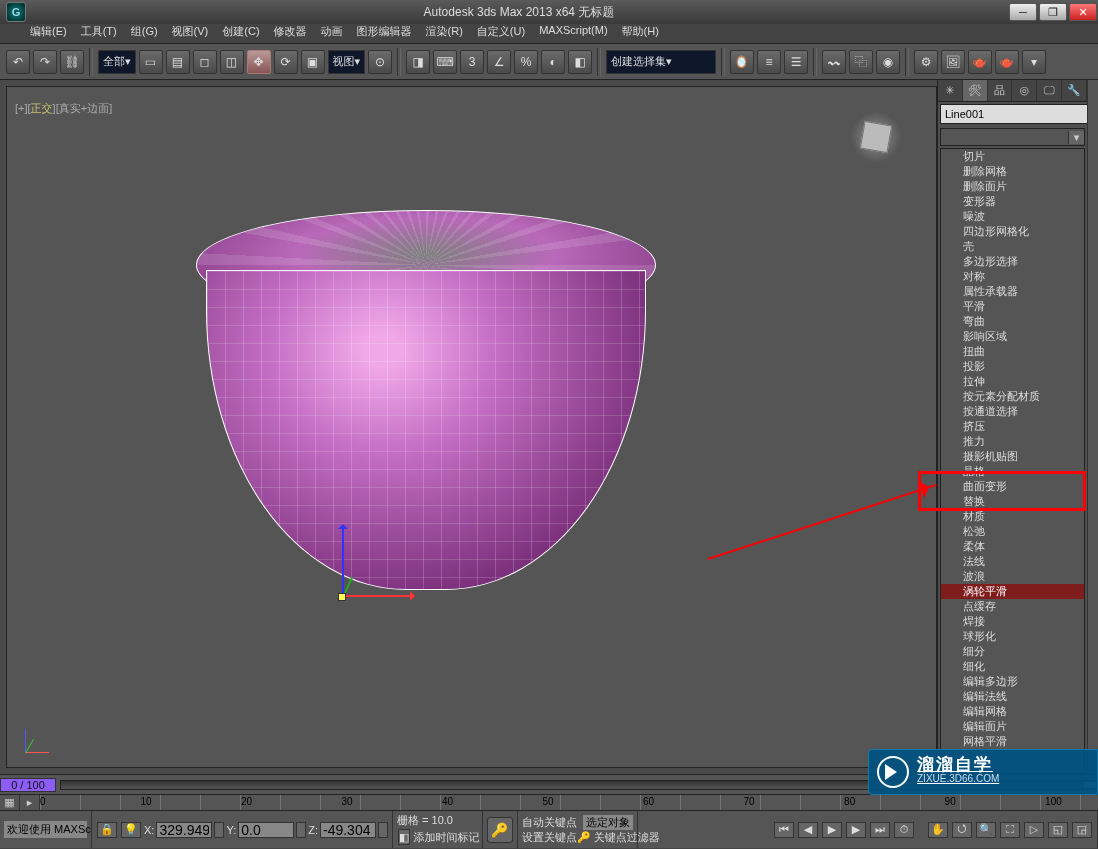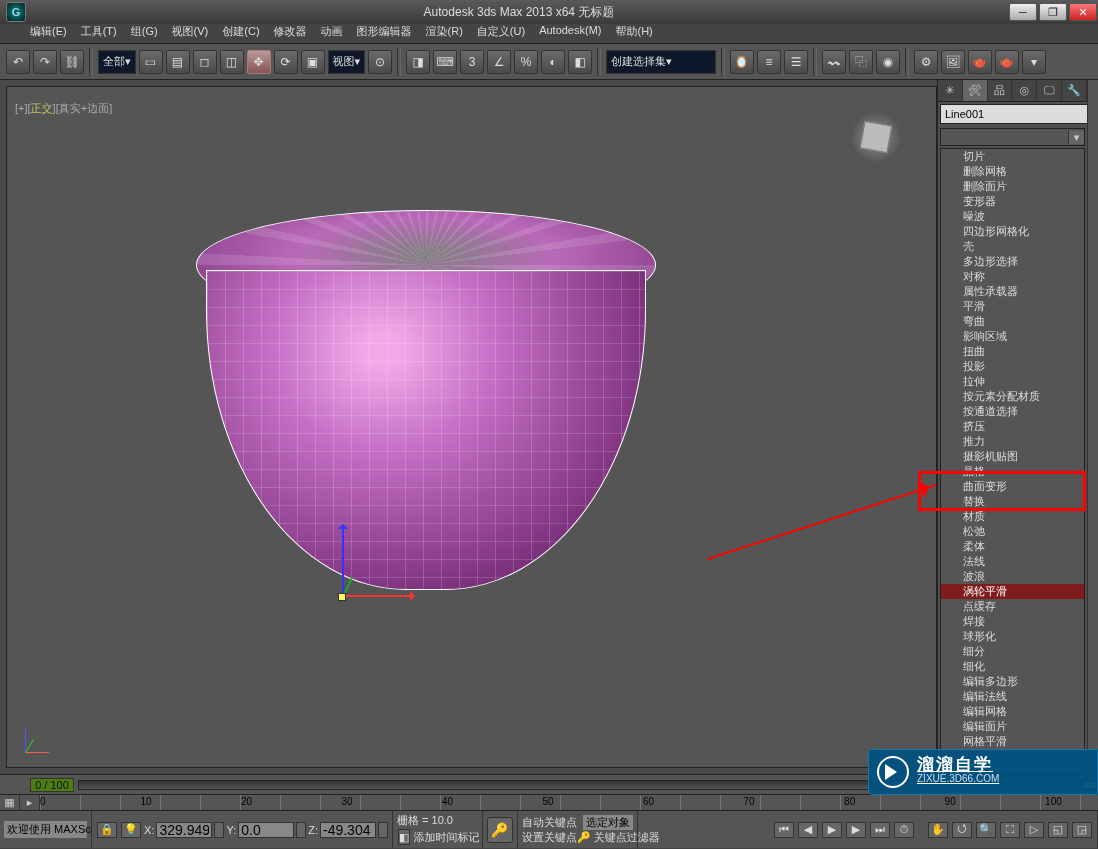--- a/index.html
+++ b/index.html
@@ -65,21 +65,21 @@
 .modlist .indent { display:inline-block; width:14px; }
 
 .scrollbar-v { width:11px; background:#555; border-left:1px solid #333; }
 
 .annot { position:absolute; pointer-events:none; }
 .annot.box { border:3px solid #f00; }
 .annot.arrow { width:240px; height:2px; background:#f00; transform-origin:left center; }
 .annot.arrow::after{ content:""; position:absolute; right:-2px; top:-8px; border:9px solid transparent; border-left-color:#f00; }
 
 .timeline { height: 20px; background: #555; display:flex; align-items:center; border-top:1px solid #222; }
-.timeslider { width:44px; height:14px; background:#4d7c0f; border:1px solid #333; margin-left:30px; display:flex; align-items:center; justify-content:center; color:#111; }
+.timeslider { width:56px; height:14px; background:#8b5cf6; border:1px solid #333; display:flex; align-items:center; justify-content:center; color:#111; }
 .timetrack { flex:1; height:10px; margin-left:4px; background:linear-gradient(#333,#555); border:1px solid #222; }
 .timetrack .endcap{ float:right; width:14px; height:8px; background:#888; border:1px solid #333; }
 
 .trackbar { height: 16px; background:#555; border-top:1px solid #222; display:flex; }
 .trackbar .btn{ width:20px; border-right:1px solid #333; display:flex; align-items:center; justify-content:center; }
 .trackticks { flex:1; background:repeating-linear-gradient(to right,#777 0 1px,transparent 1px 40px); position:relative; }
 .ticklabel{position:absolute; top:1px; color:#000; font-size:10px;}
 
 .statusrow { height: 38px; background:#555; border-top:1px solid #222; display:flex; }
 .statusrow .col { border-right:1px solid #333; padding:2px 4px; display:flex; flex-direction:column; justify-content:center; white-space:nowrap; font-size:10px; color:#ddd; }
@@ -113,21 +113,21 @@
   <span>编辑(E)</span>
   <span>工具(T)</span>
   <span>组(G)</span>
   <span>视图(V)</span>
   <span>创建(C)</span>
   <span>修改器</span>
   <span>动画</span>
   <span>图形编辑器</span>
   <span>渲染(R)</span>
   <span>自定义(U)</span>
-  <span>Autodesk(M)</span>
+  <span>MAXScript(M)</span>
   <span>帮助(H)</span>
 </div>
 
 <div class="toolbar">
   <div class="tbtn">↶</div>
   <div class="tbtn">↷</div>
   <div class="tbtn">⛓</div>
   <div class="tsep"></div>
   <div class="tdrop"><span>全部</span> ▾</div>
   <div class="tbtn">▭</div>

